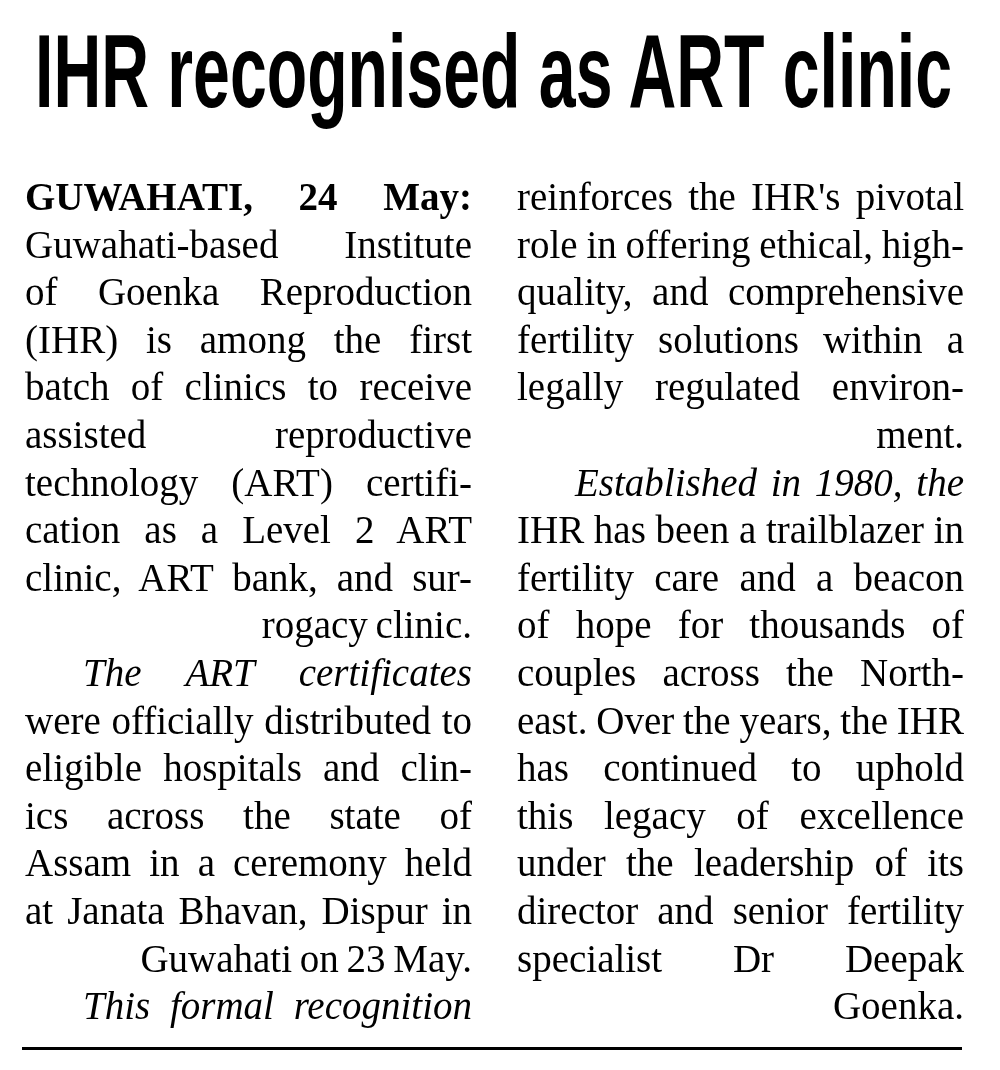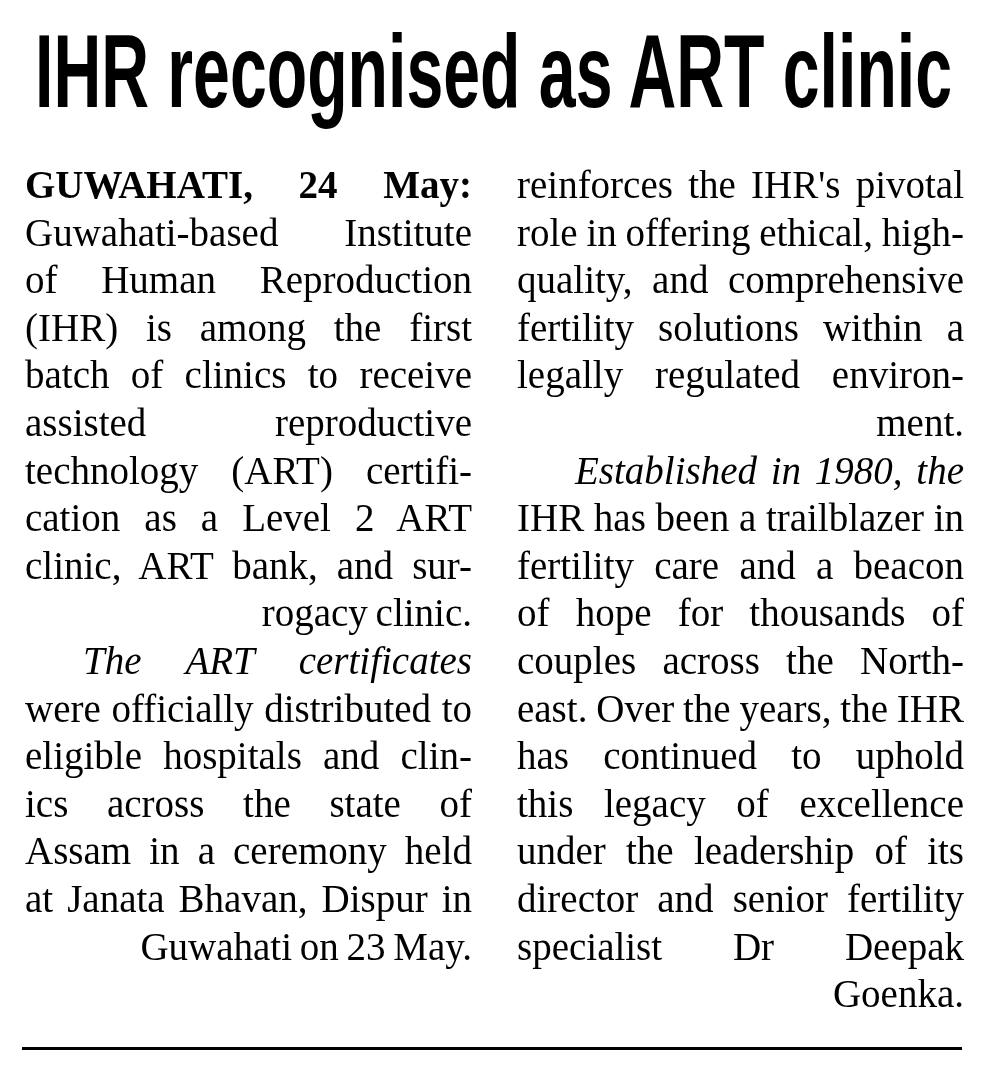--- a/index.html
+++ b/index.html
@@ -30,21 +30,21 @@
     transform-origin: left center;
   }
   .body-cols {
     position: absolute;
     left: 25px; top: 161px;
     width: 939px;
     display: flex;
     gap: 45px;
     font-size: 39px;
   }
-  .col { width: 447px; }
+  .col { width: 447px; margin-top: 12px; }
   .line {
     height: 47.6px;
     line-height: 47.6px;
     text-align: right;
     overflow: hidden;
     word-spacing: -2px;
   }
   .line.j { text-align: justify; }
   
   .line.j::after { content: ""; display: inline-block; width: 100%; }
@@ -63,35 +63,36 @@
 <div class="page">
 
   <h1 class="headline">
     <span class="headline-text" style="transform: scaleX(0.636377);">IHR recognised as ART clinic</span>
   </h1>
 
   <div class="body-cols">
     <div class="col">
         <div class="line j b">GUWAHATI, 24 May:</div>
         <div class="line j">Guwahati-based Institute</div>
-        <div class="line j">of Human Reproduction</div>
+        <div class="line j">of Goenka Reproduction</div>
         <div class="line j">(IHR) is among the first</div>
         <div class="line j">batch of clinics to receive</div>
         <div class="line j">assisted reproductive</div>
         <div class="line j">technology (ART) certifi-</div>
         <div class="line j">cation as a Level 2 ART</div>
         <div class="line j">clinic, ART bank, and sur-</div>
         <div class="line">rogacy clinic.</div>
         <div class="line j i">The ART certificates</div>
         <div class="line j">were officially distributed to</div>
         <div class="line j">eligible hospitals and clin-</div>
         <div class="line j">ics across the state of</div>
         <div class="line j">Assam in a ceremony held</div>
         <div class="line j">at Janata Bhavan, Dispur in</div>
         <div class="line">Guwahati on 23 May.</div>
+        <div class="line j i">This formal recognition</div>
       </div>
     <div class="col">
         <div class="line j">reinforces the IHR's pivotal</div>
         <div class="line j">role in offering ethical, high-</div>
         <div class="line j">quality, and comprehensive</div>
         <div class="line j">fertility solutions within a</div>
         <div class="line j">legally regulated environ-</div>
         <div class="line">ment.</div>
         <div class="line j i">Established in 1980, the</div>
         <div class="line j">IHR has been a trailblazer in</div>

